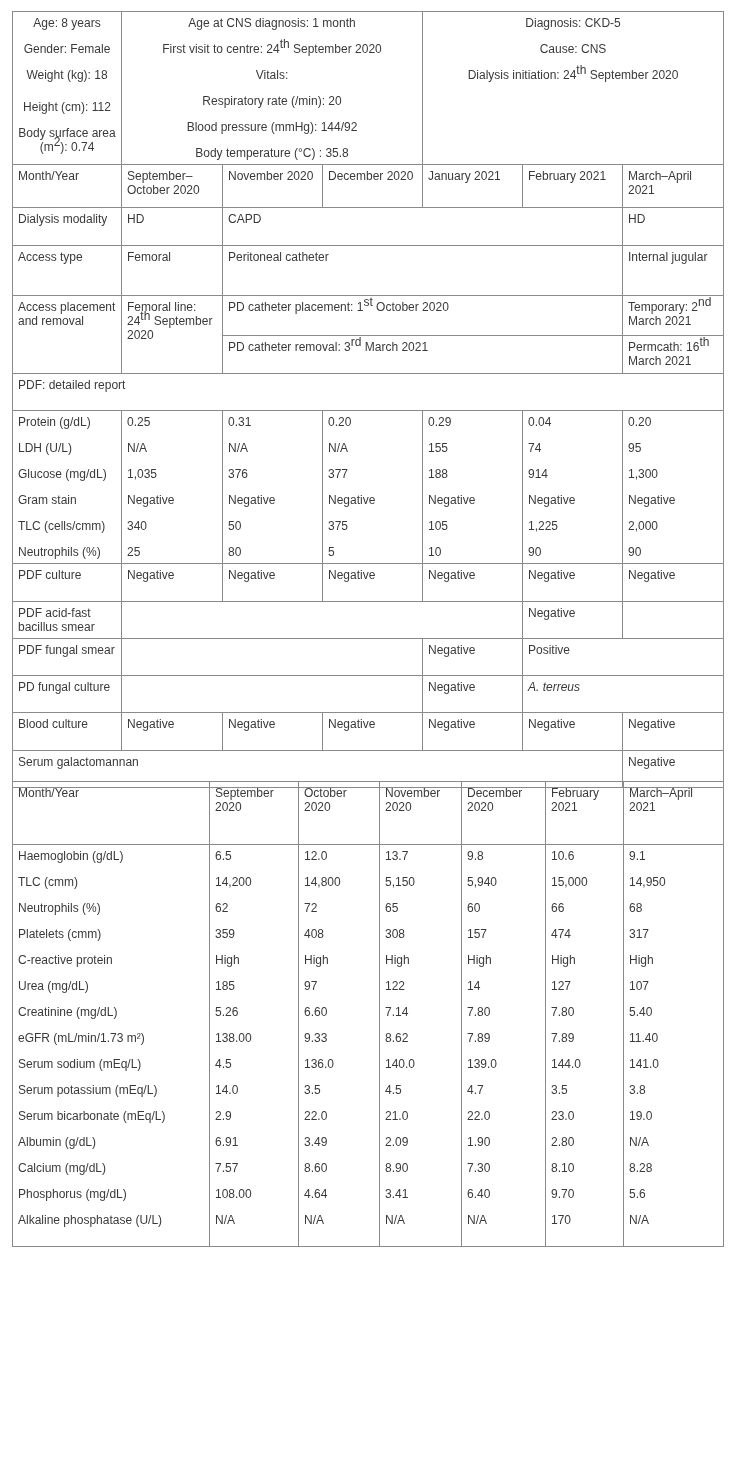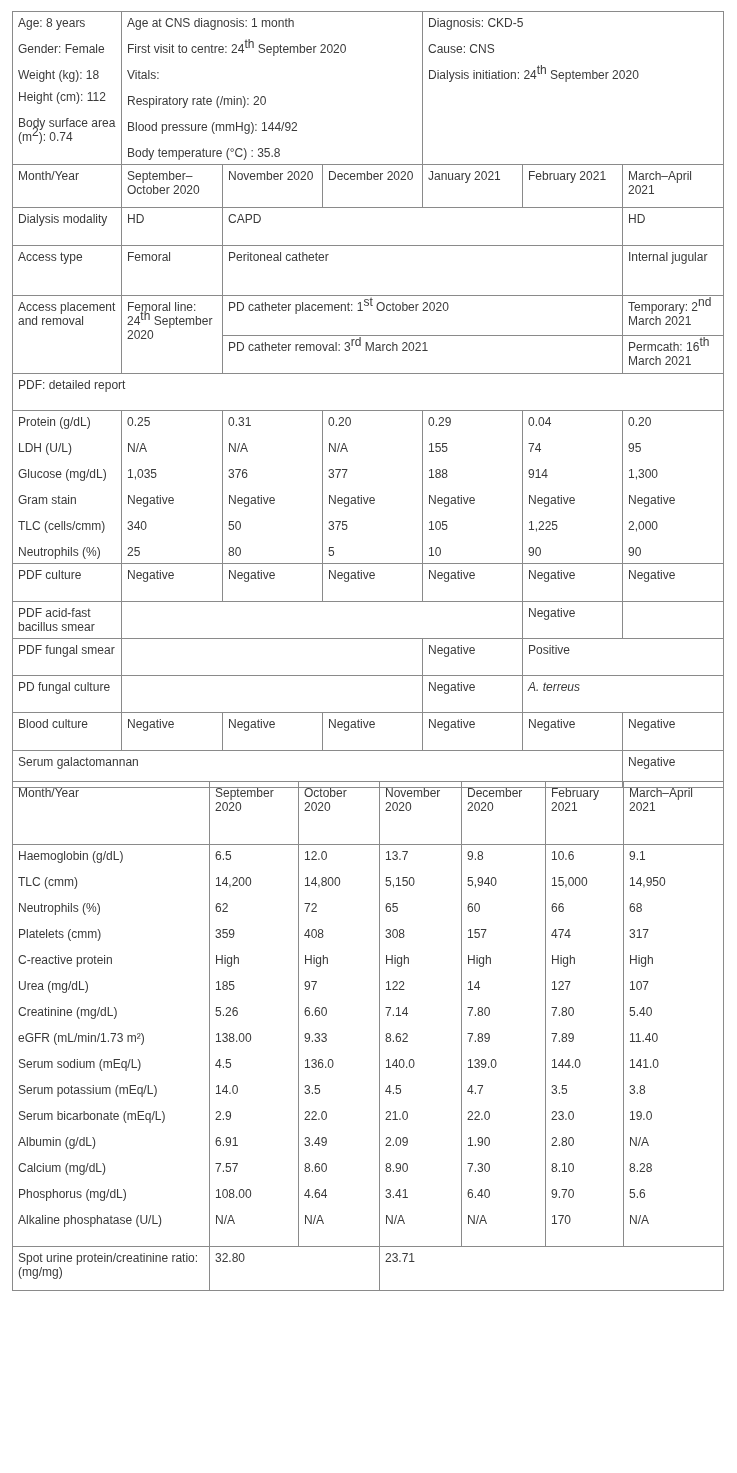--- a/index.html
+++ b/index.html
@@ -1,19 +1,19 @@
 <!DOCTYPE html>
 <html><head>
 <meta charset="utf-8">
 <style>
   html, body { margin:0; padding:0; background:#ffffff; }
   body { width:737px; height:1473px; position:relative; font-family:"Liberation Sans", sans-serif; color:#3a3a3a; font-size:12px; }
   .tbl { position:absolute; border-collapse:collapse; table-layout:fixed; }
   .tbl td { border:1px solid #8a8a8a; vertical-align:top; padding:4px 5px; line-height:14px; font-size:12px; color:#3a3a3a; box-sizing:border-box; }
-  .tbl td p { margin:0 0 12px 0; }
+  .tbl td p { margin:0 0 12px 0;text-align:center; }
   .tbl td p:last-child { margin-bottom:0; }
   .stack div { height:26px; line-height:14px; }
   .stack div:last-child { height:14px; }
   sup { font-size:12px; line-height:0; }
   i.it { font-style:italic; }
   #t1 { left:12px; top:11px; width:711px; }
   #t2 { left:12px; top:781px; width:711px; }
   #t2 td { border-top-width:1px; }
 </style>
 </head>
@@ -27,21 +27,21 @@
       <col style="width:100px">
       <col style="width:100px">
       <col style="width:100px">
       <col style="width:101px">
   </colgroup>
   <tbody>
       <tr style="height:150px">
     <td>
       <p>Age: 8 years</p>
       <p>Gender: Female</p>
-      <p style="margin-bottom:8px">Weight (kg): 18</p>
+      <p style="margin-bottom:18px">Weight (kg): 18</p>
       <p>Height (cm): 112</p>
       <p>Body surface area (m<sup>2</sup>): 0.74</p>
     </td>
     <td colspan="3">
       <p>Age at CNS diagnosis: 1 month</p>
       <p>First visit to centre: 24<sup>th</sup> September 2020</p>
       <p>Vitals:</p>
       <p>Respiratory rate (/min): 20</p>
       <p>Blood pressure (mmHg): 144/92</p>
       <p>Body temperature (°C) : 35.8</p>
@@ -321,19 +321,14 @@
           <div>11.40</div>
           <div>141.0</div>
           <div>3.8</div>
           <div>19.0</div>
           <div>N/A</div>
           <div>8.28</div>
           <div>5.6</div>
           <div>N/A</div>
         </td>
   </tr>
-  <tr style="height:44px">
-    <td>Spot urine protein/creatinine ratio: (mg/mg)</td>
-    <td colspan="2">32.80</td>
-    <td colspan="4">23.71</td>
-  </tr>
 </tbody>
   </table>
 
 </body></html>

